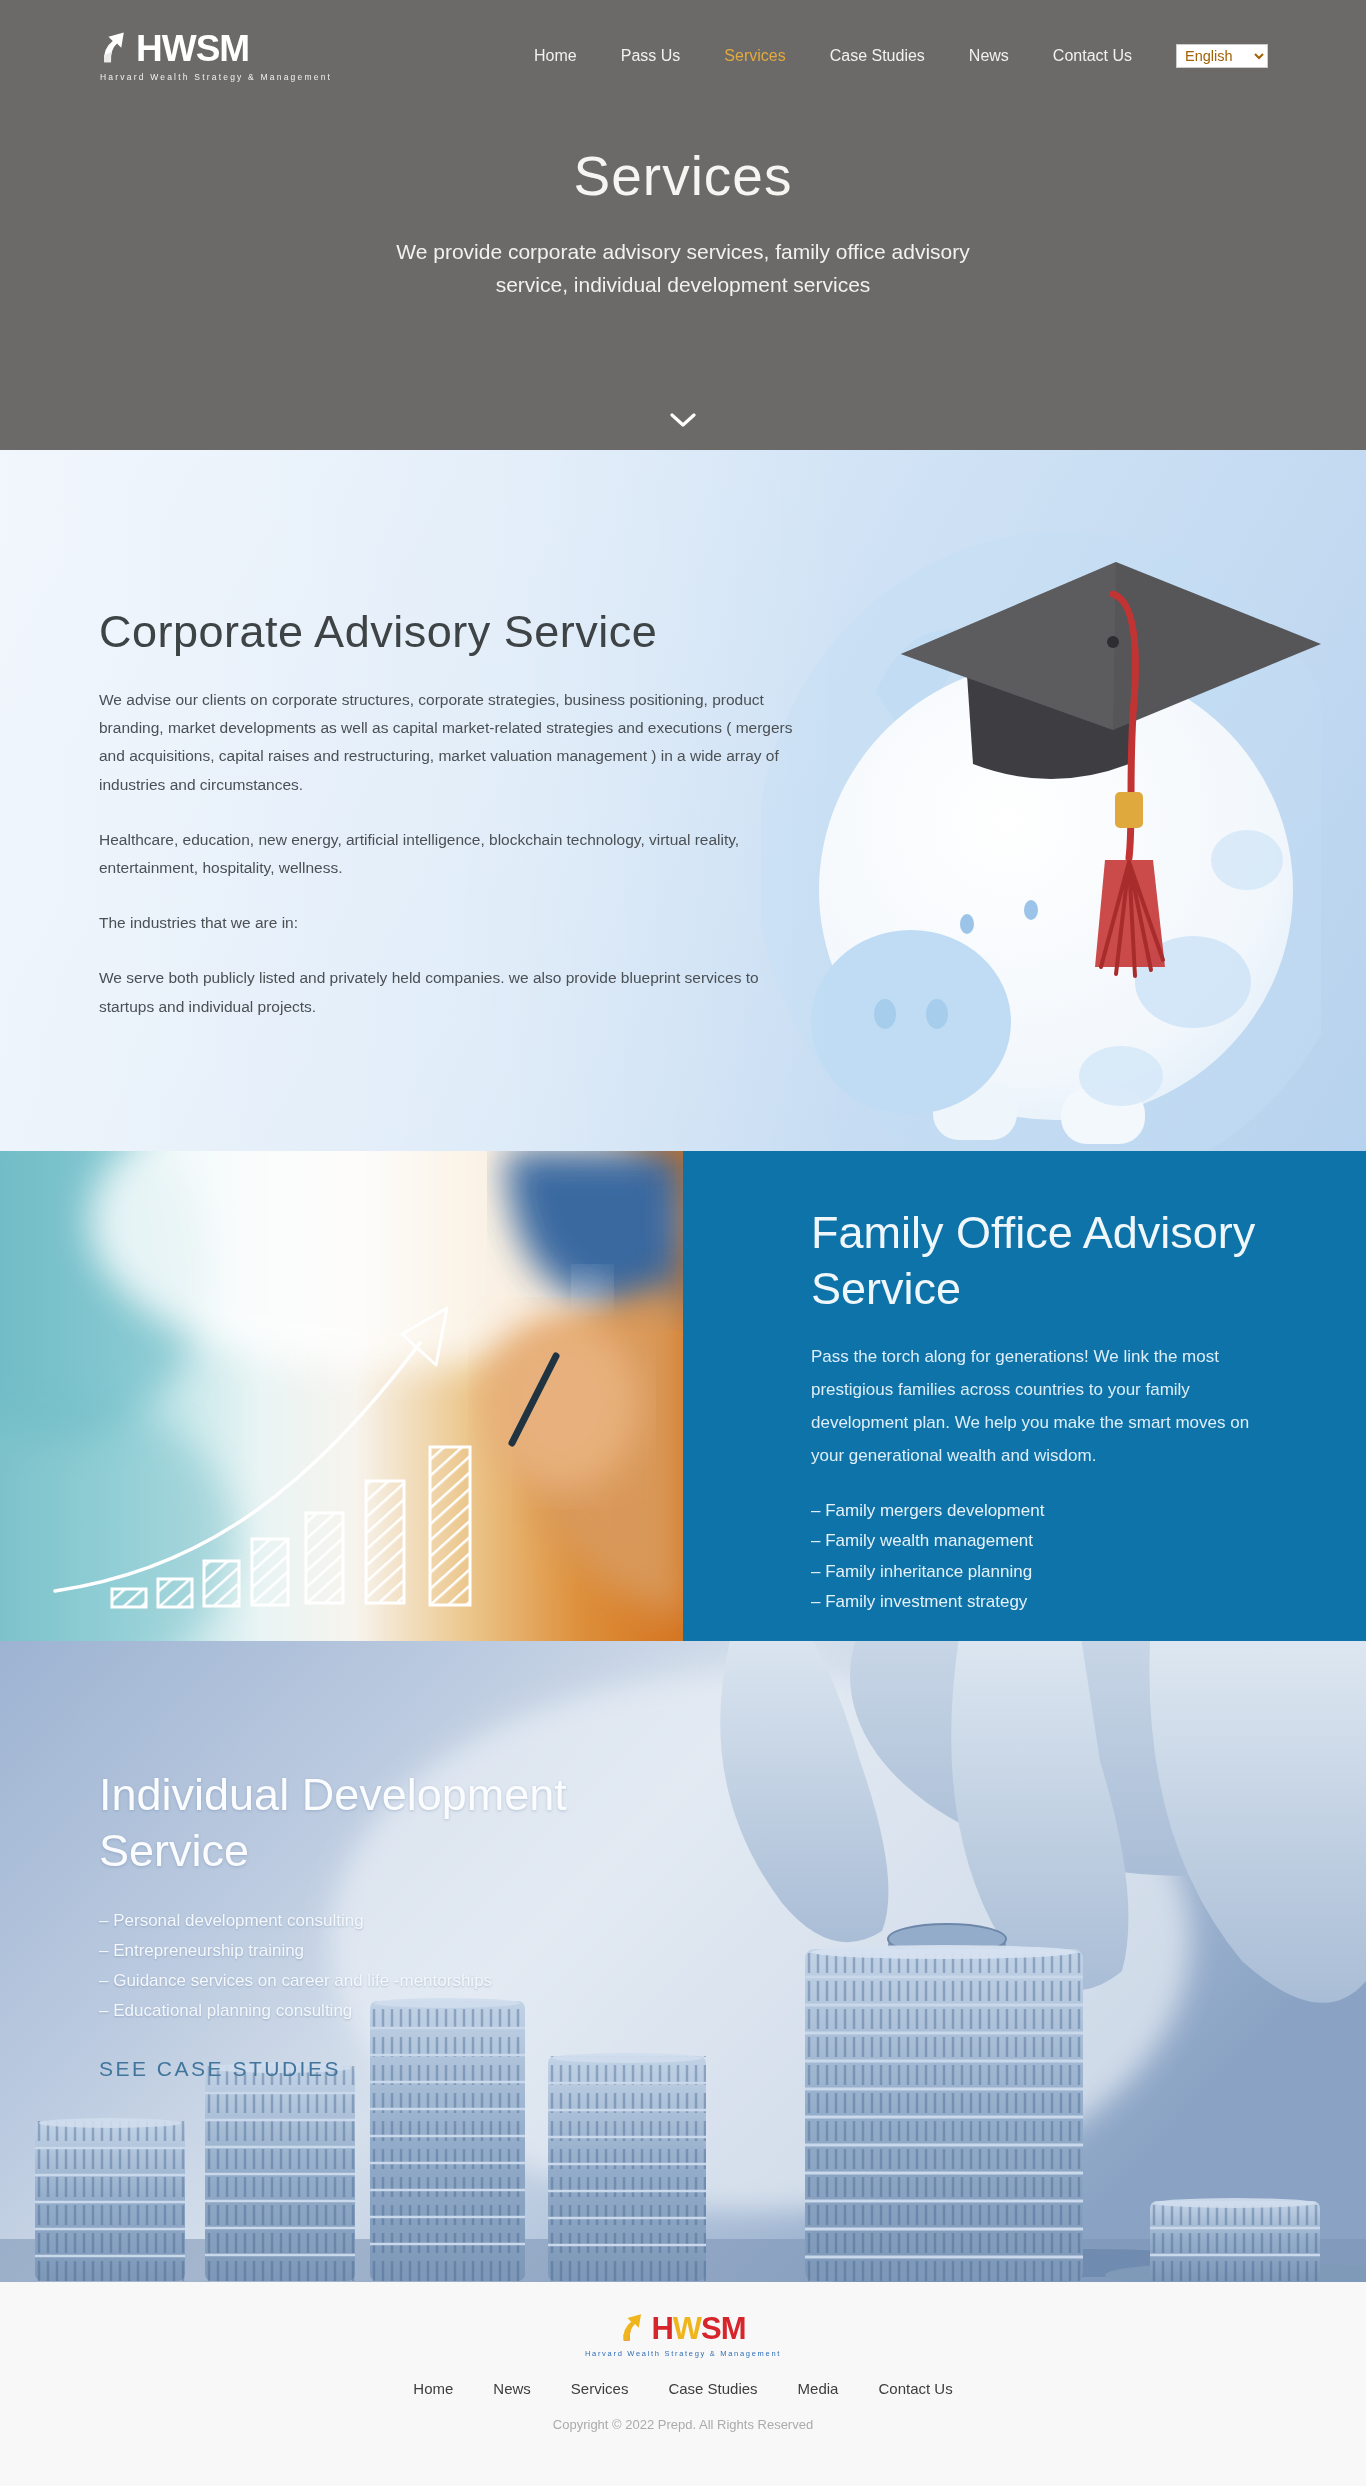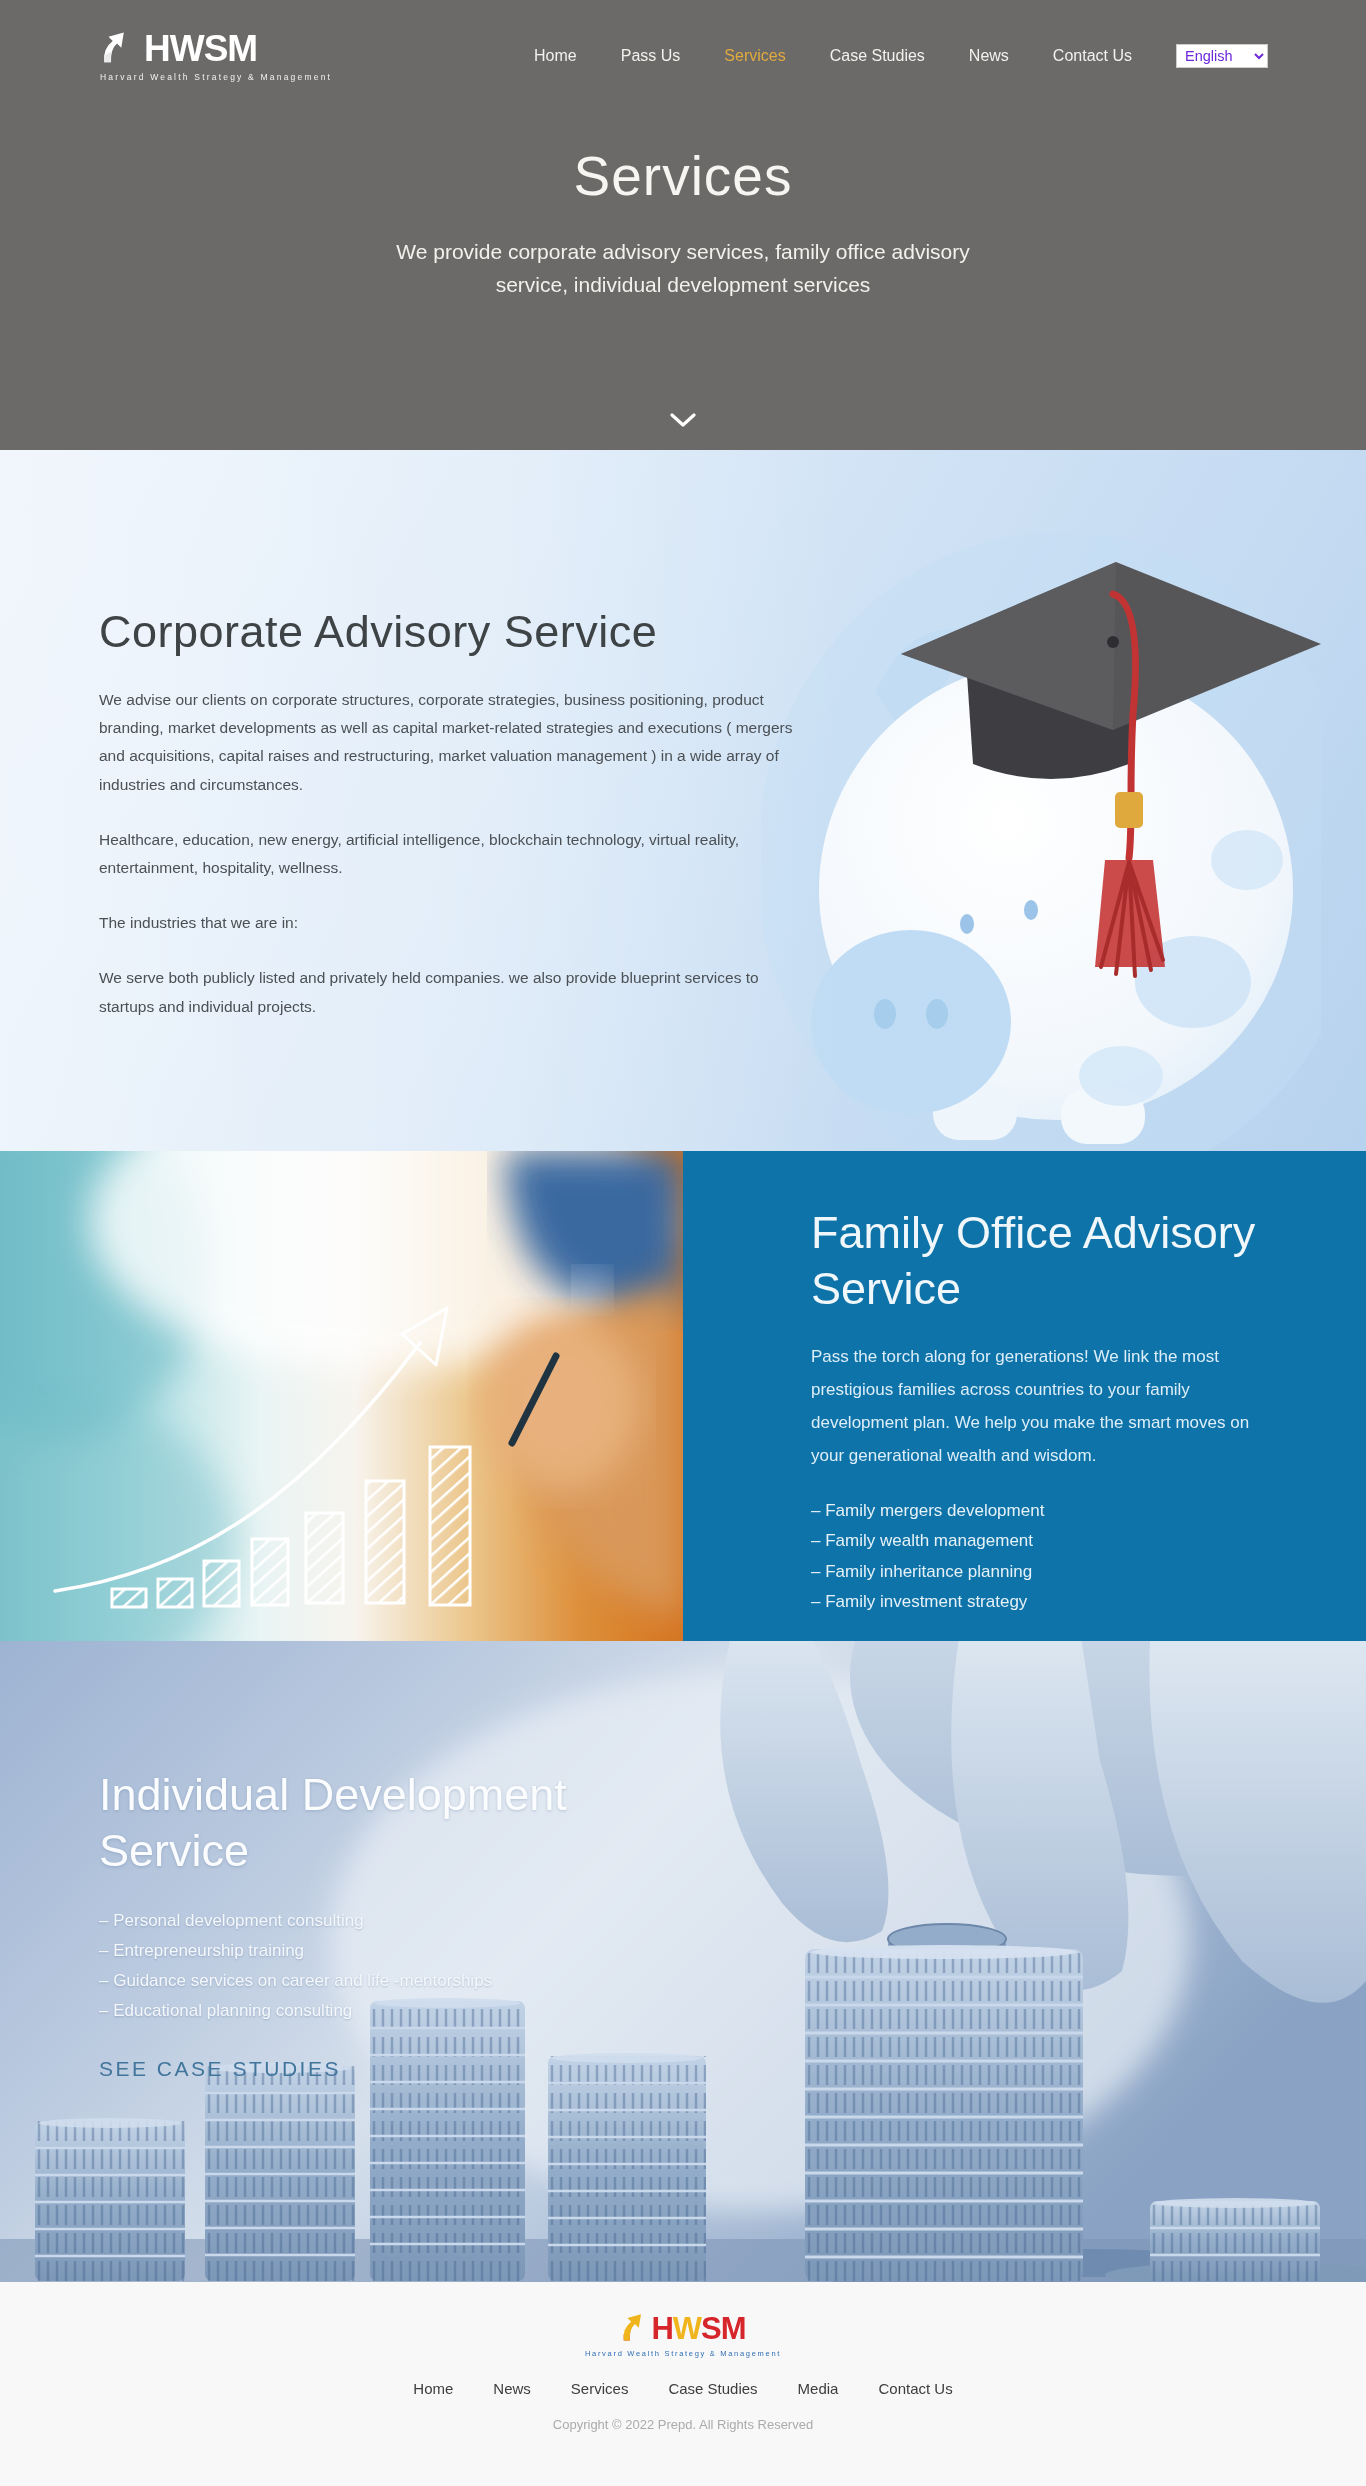--- a/index.html
+++ b/index.html
@@ -9,27 +9,27 @@
   }
   *{box-sizing:border-box;}
   html,body{margin:0;padding:0;}
   body{width:1366px;font-family:"Liberation Sans", sans-serif;background:#fff;}
   .page{position:relative;width:1366px;height:2486px;overflow:hidden;}
 
   
   .site-header{height:450px;background:var(--header-bg,#6b6a68);position:relative;color:#fff;}
   .header-bar{display:flex;align-items:center;justify-content:space-between;padding:30px 98px 0 100px;}
   .logo{display:flex;flex-direction:column;cursor:pointer;}
-  .logo-row{display:flex;align-items:center;gap:10px;}
+  .logo-row{display:flex;align-items:center;gap:2px;}
   .logo-text{font-size:37px;font-weight:800;letter-spacing:-1px;line-height:.85;color:#fff;}
   .logo-tagline{font-size:8.5px;letter-spacing:2.2px;margin-top:4px;color:#f2f2f2;white-space:nowrap;}
   .main-nav{display:flex;align-items:center;gap:44px;font-size:16px;}
   .nav-link{color:#f2f1ee;cursor:pointer;white-space:nowrap;}
   .nav-link.active{color:var(--nav-active,#e2aa3f);}
-  .lang-select{font-size:14.5px;padding:2px 4px;border:1px solid #ccc;background:#fff;color:#6d28d9;
+  .lang-select{font-size:14.5px;padding:2px 4px;border:1px solid #ccc;background:#fff;color:#a16207;
     font-family:"Liberation Sans", sans-serif;width:92px;height:24px;}
   .hero{text-align:center;margin-top:62px;}
   .hero-title{font-size:55px;font-weight:300;color:#f7f5f1;letter-spacing:1px;margin:0;}
   .hero-subtitle{font-size:21px;font-weight:300;color:#f3f1ed;max-width:590px;margin:28px auto 0;line-height:1.55;}
   .scroll-chevron{position:absolute;bottom:22px;left:50%;transform:translateX(-50%);cursor:pointer;line-height:0;}
 
   
   .section-corporate{height:701px;position:relative;overflow:hidden;
     background:linear-gradient(120deg,#e4eefa 0%,#d4e5f6 45%,#b7d2ee 100%);}
   .piggy-art{position:absolute;right:45px;top:12px;line-height:0;}

